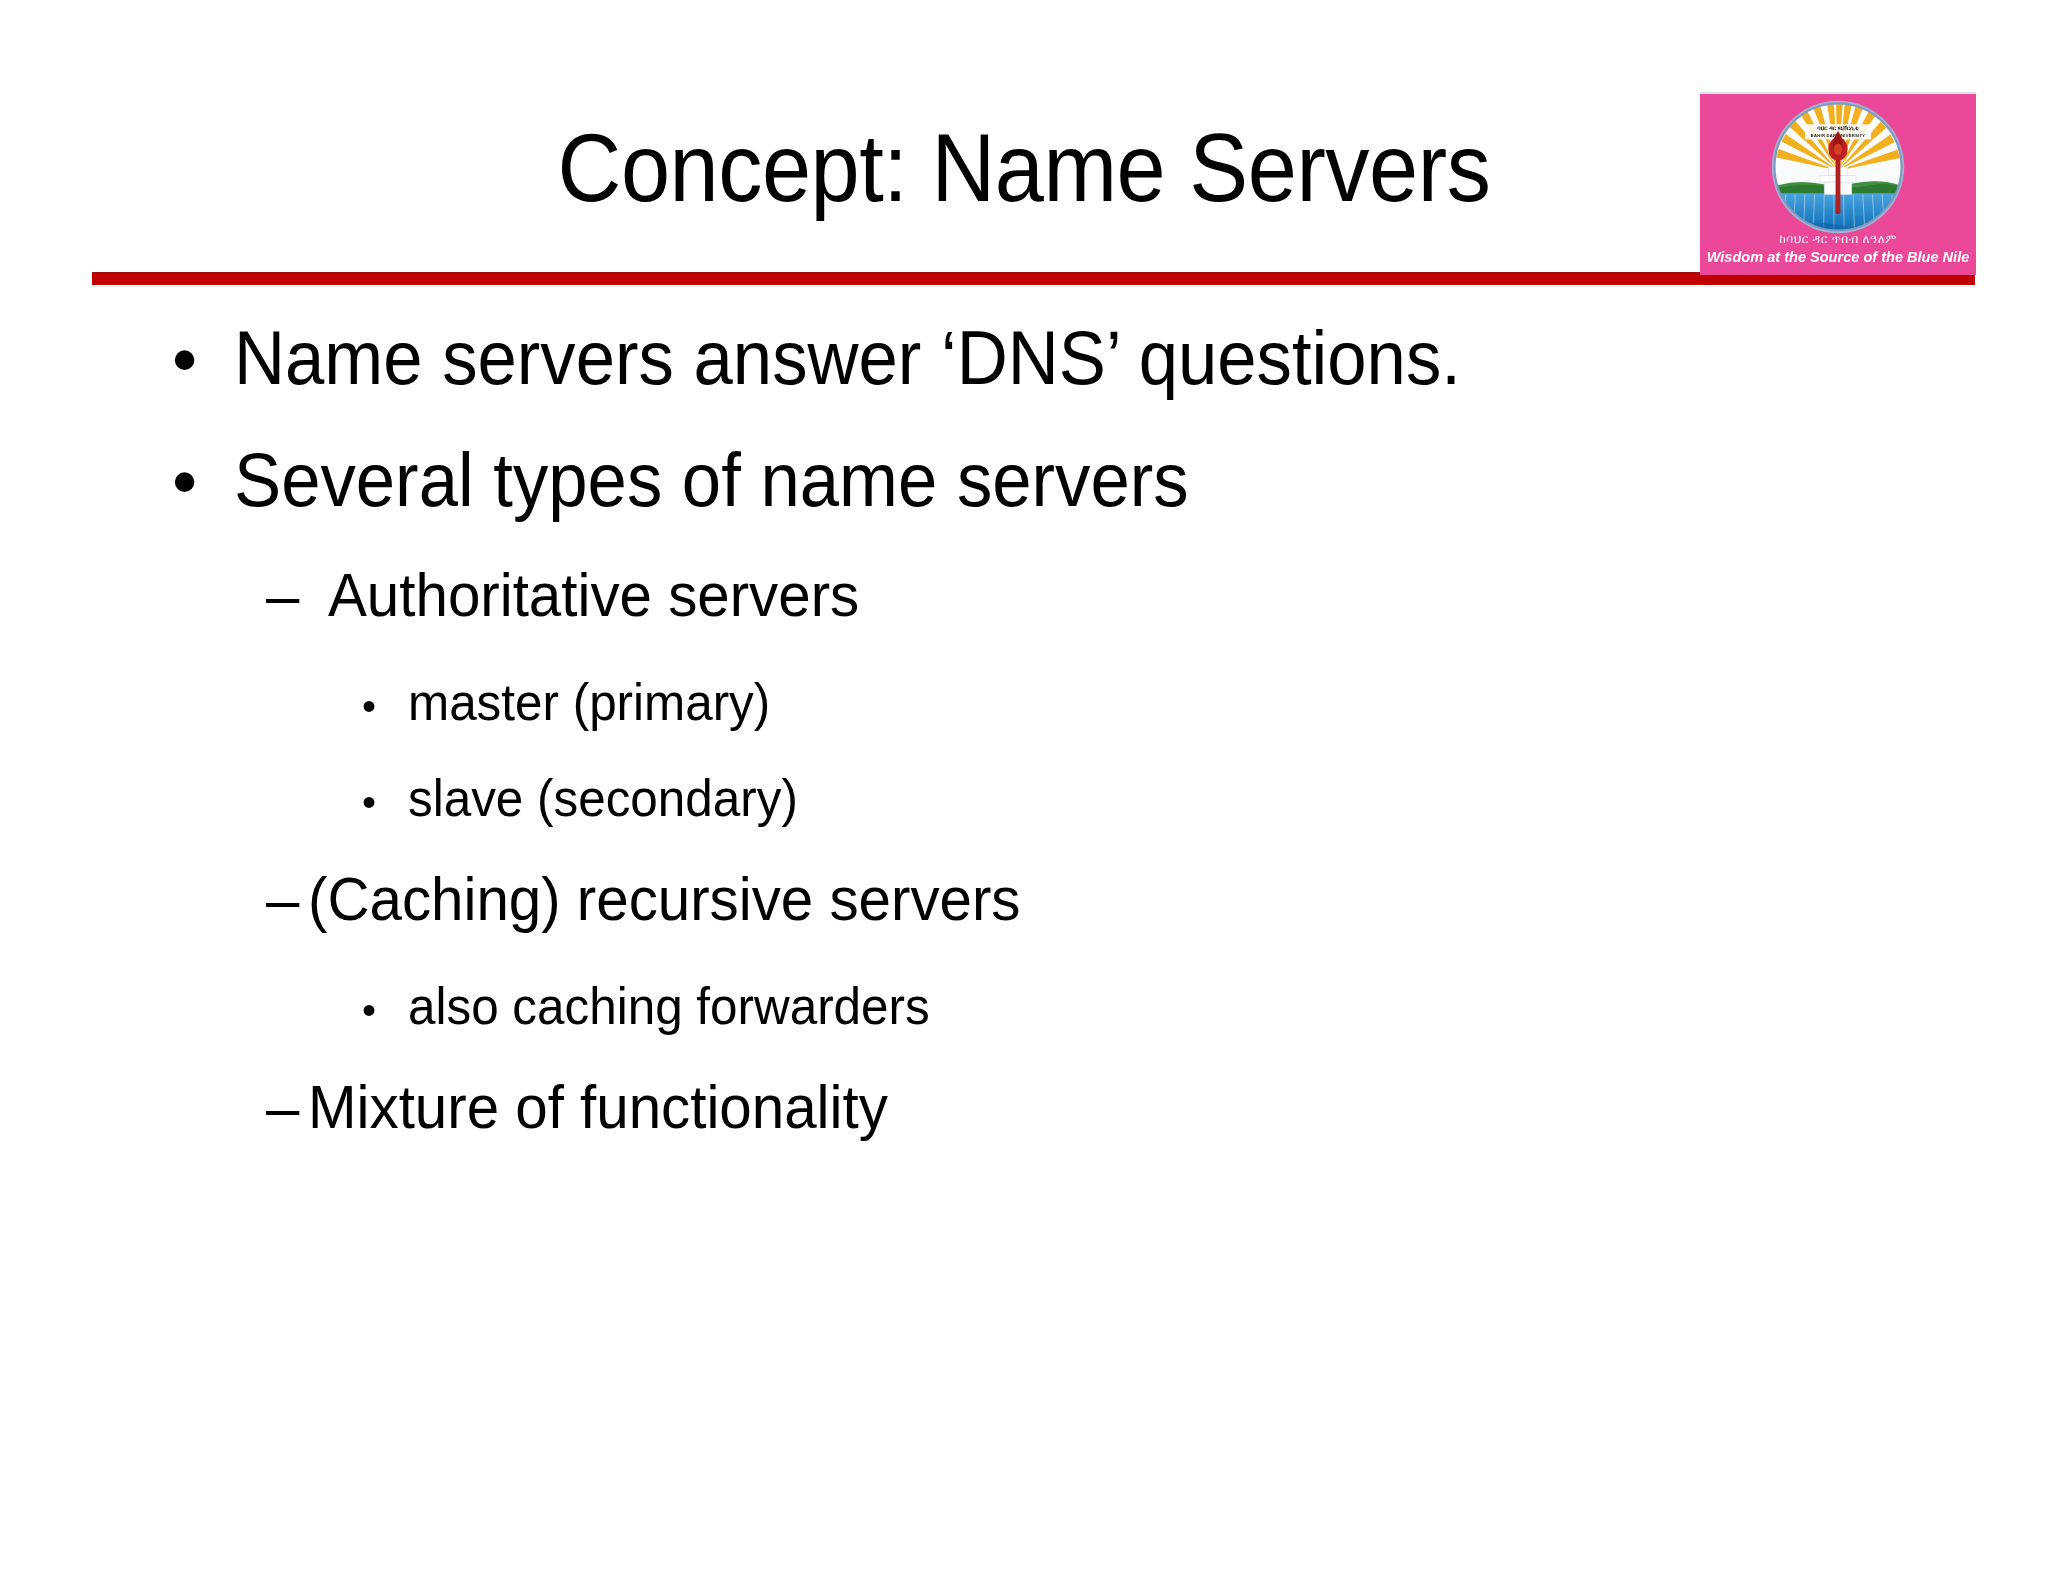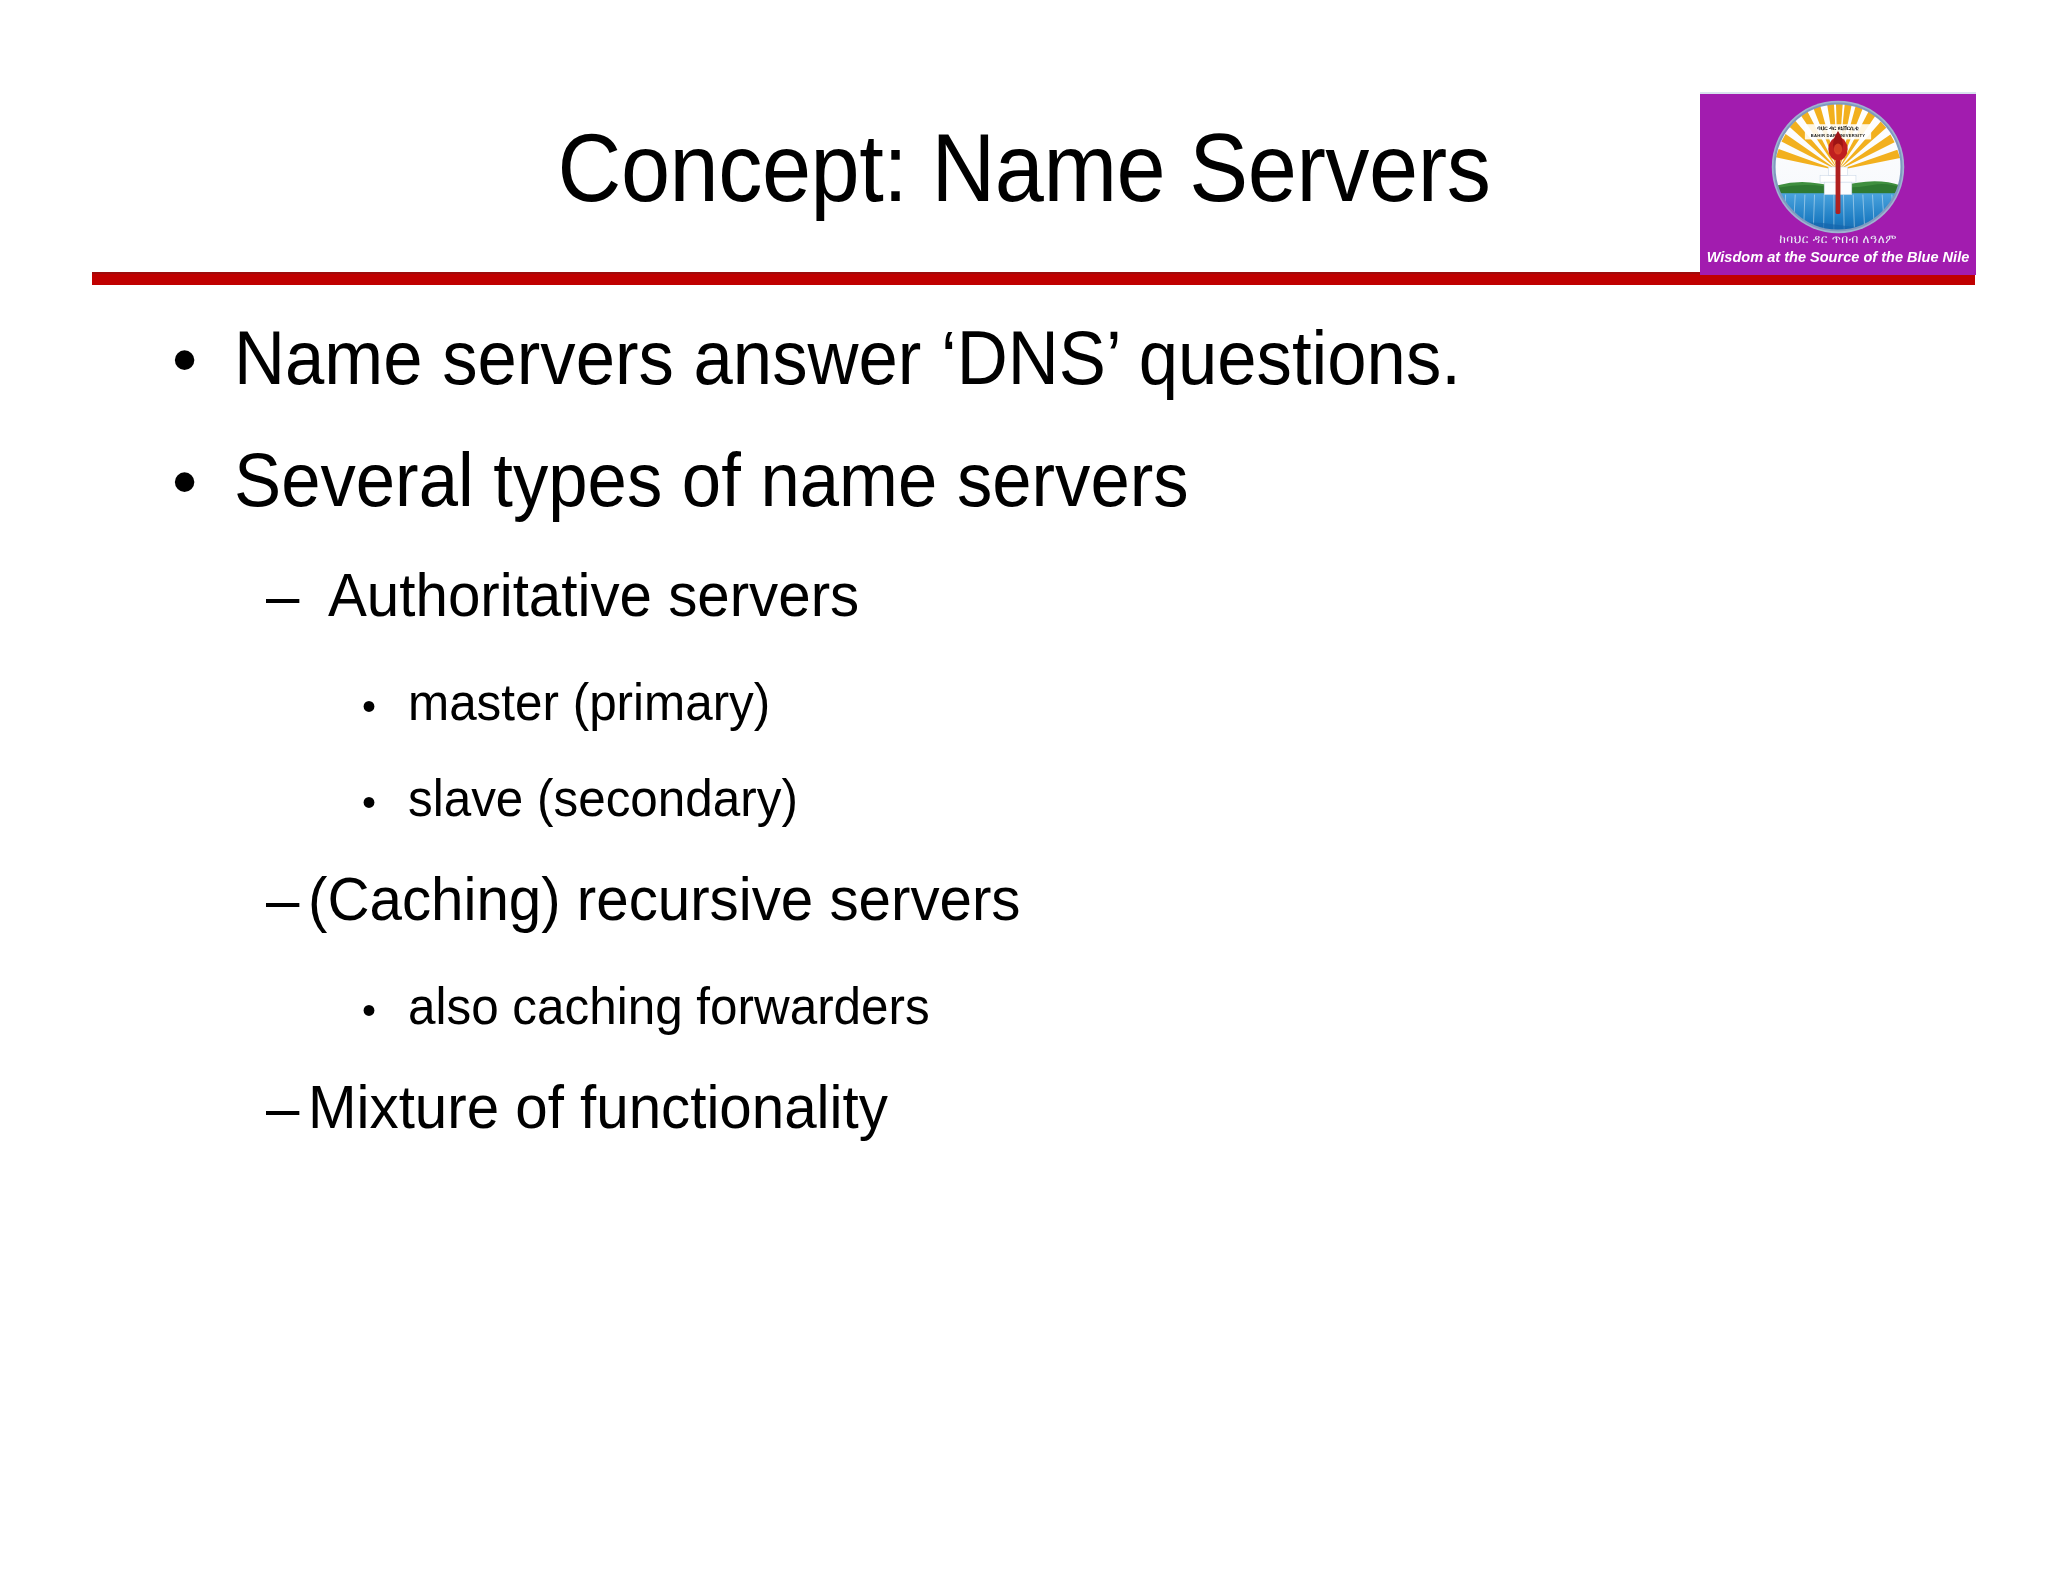--- a/index.html
+++ b/index.html
@@ -53,21 +53,21 @@
     box-sizing: border-box;
   }
 
   
   #logo-block {
     position: absolute;
     left: 1700px;
     top: 92px;
     width: 276px;
     height: 181px;
-    background: #a21caf;
+    background: #ec4899;
     overflow: hidden;
     border-top: 2px solid #d9e2ef;
   }
   #logo-seal {
     position: absolute;
     left: 50%;
     top: 4px;
     transform: translateX(-50%);
     width: 138px;
     height: 138px;

